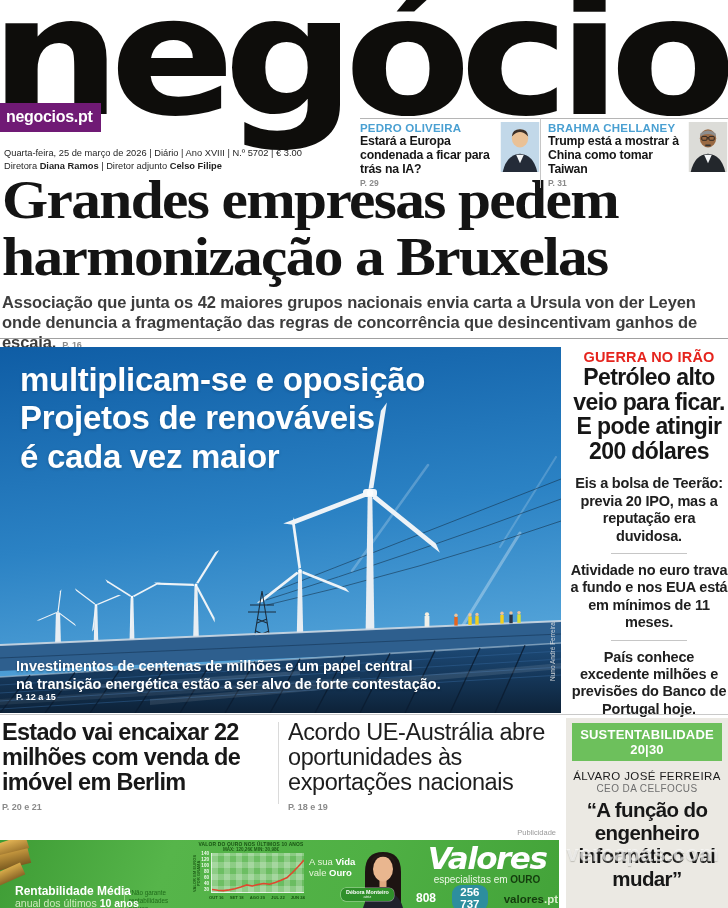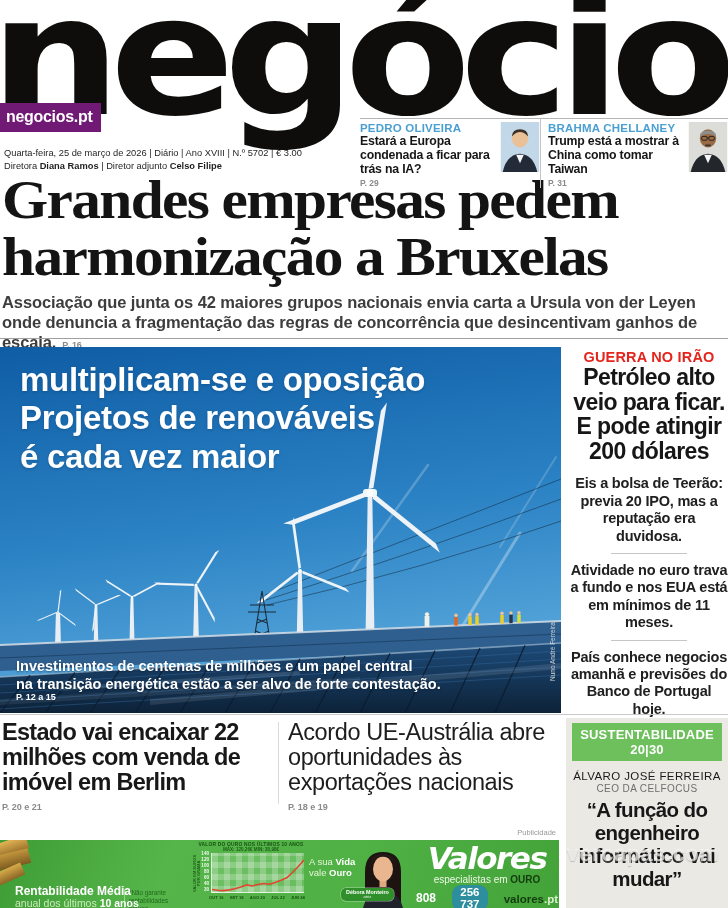--- a/index.html
+++ b/index.html
@@ -323,21 +323,21 @@
     <div class="photo-page">P. 12 a 15</div>
   </div>
 
   <aside class="rightcol">
     <div class="kicker">GUERRA NO IRÃO</div>
     <h2 class="rc-h">Petróleo alto veio para ficar. E pode atingir 200 dólares</h2>
     <p class="rc-item">Eis a bolsa de Teerão: previa 20 IPO, mas a reputação era duvidosa.</p>
     <div class="rc-div"></div>
     <p class="rc-item">Atividade no euro trava a fundo e nos EUA está em mínimos de 11 meses.</p>
     <div class="rc-div"></div>
-    <p class="rc-item">País conhece negocios amanhã e previsões do Banco de Portugal hoje.</p>
+    <p class="rc-item">País conhece excedente milhões e previsões do Banco de Portugal hoje.</p>
     <div class="rc-page">P. 4 a 11</div>
   </aside>
 
   <div class="rule2"></div>
 
   <div class="b-left">
     <h3>Estado vai encaixar 22 milhões com venda de imóvel em Berlim</h3>
     <div class="b-page">P. 20 e 21</div>
   </div>
   <div class="b-divider"></div>

